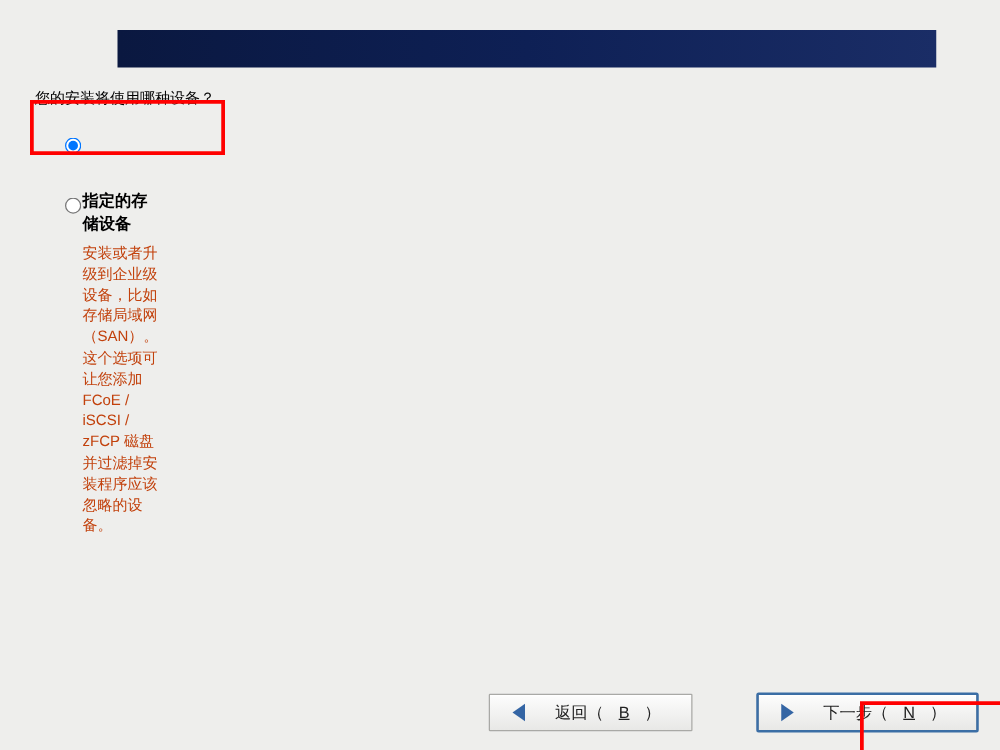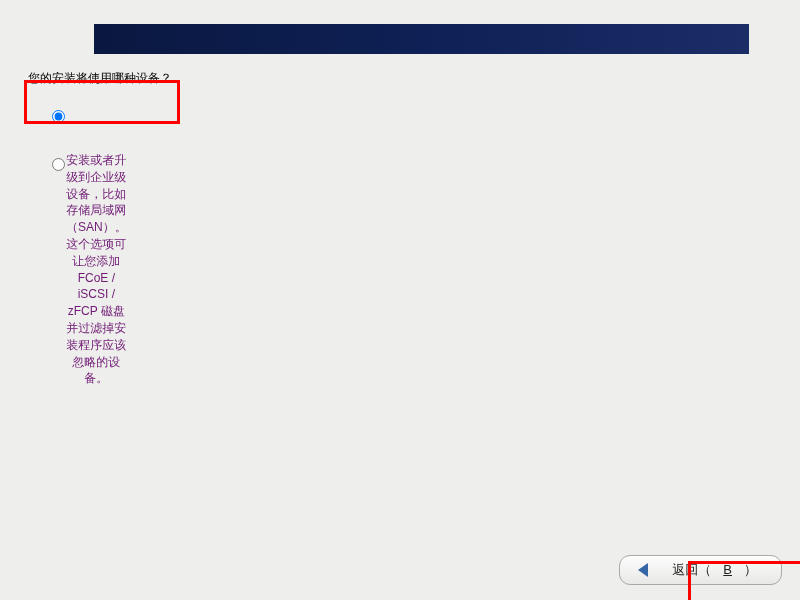--- a/index.html
+++ b/index.html
@@ -1,15 +1,15 @@
 <!DOCTYPE html>
 <html><head>
   <meta charset="utf-8">
   <style>
-    * { margin: 6px; padding: 0; box-sizing: border-box; text-align: center; }
+    * { margin: 6px; padding: 0; box-sizing: border-box; }
     body {
       width: 800px;
       height: 600px;
       background: #eeeeec;
       font-family: sans-serif;
       font-size: 12px;
       color: #000;
       position: relative;
       overflow: hidden;
     }
@@ -43,21 +43,21 @@
       left: 24px;
       top: 0;
     }
     .opt-title {
       font-weight: bold;
       font-size: 13px;
       margin-bottom: 2px;
     }
     .opt-desc {
       font-size: 12px;
-      color: #701a75;
+      color: #c2410c;
       line-height: 1.4;
       max-width: 720px;
     }
     .highlight1 {
       position: absolute;
       top: 62px;
       left: 6px;
       width: 156px;
       height: 44px;
       border: 3px solid #ff0000;
@@ -82,21 +82,21 @@
       padding-right: 18px;
     }
     .btn {
       display: inline-flex;
       align-items: center;
       gap: 6px;
       padding: 4px 12px;
       height: 30px;
       background: linear-gradient(#fdfdfd,#e8e8e6);
       border: 1px solid #a9a9a6;
-      border-radius: 11px;
+      border-radius: 1px;
       box-shadow: 0 1px 0 #fff inset;
       cursor: pointer;
       font-size: 13px;
       color: #222;
     }
     .btn.defaultbtn {
       outline: 2px solid #3b6ea5;
       outline-offset: -1px;
     }
     .arrow-left, .arrow-right {
@@ -127,27 +127,34 @@
   </span>
   <div class="opt-text">
   </div>
 </div>
 
 <div class="opt-group opt2">
   <span class="radio-wrap">
     <input type="radio" name="dev" style="">
   </span>
   <div class="opt-text">
+    <div class="opt-title">指定的存储设备</div>
     <div class="opt-desc">安装或者升级到企业级设备，比如存储局域网（SAN）。这个选项可让您添加 FCoE / iSCSI / zFCP 磁盘并过滤掉安装程序应该忽略的设备。</div>
   </div>
 </div>
 
 <div class="button-bar">
   <button class="btn">
     <span class="arrow-left"></span>
     <span>
       <span>返回（</span><span class="mnemonic">B</span><span>）</span>
     </span>
   </button>
+  <button class="btn defaultbtn">
+    <span class="arrow-right"></span>
+    <span>
+      <span>下一步（</span><span class="mnemonic">N</span><span>）</span>
+    </span>
+  </button>
 </div>
 
 <div class="highlight1"></div>
 <div class="highlight2"></div>
 
 </body></html>

